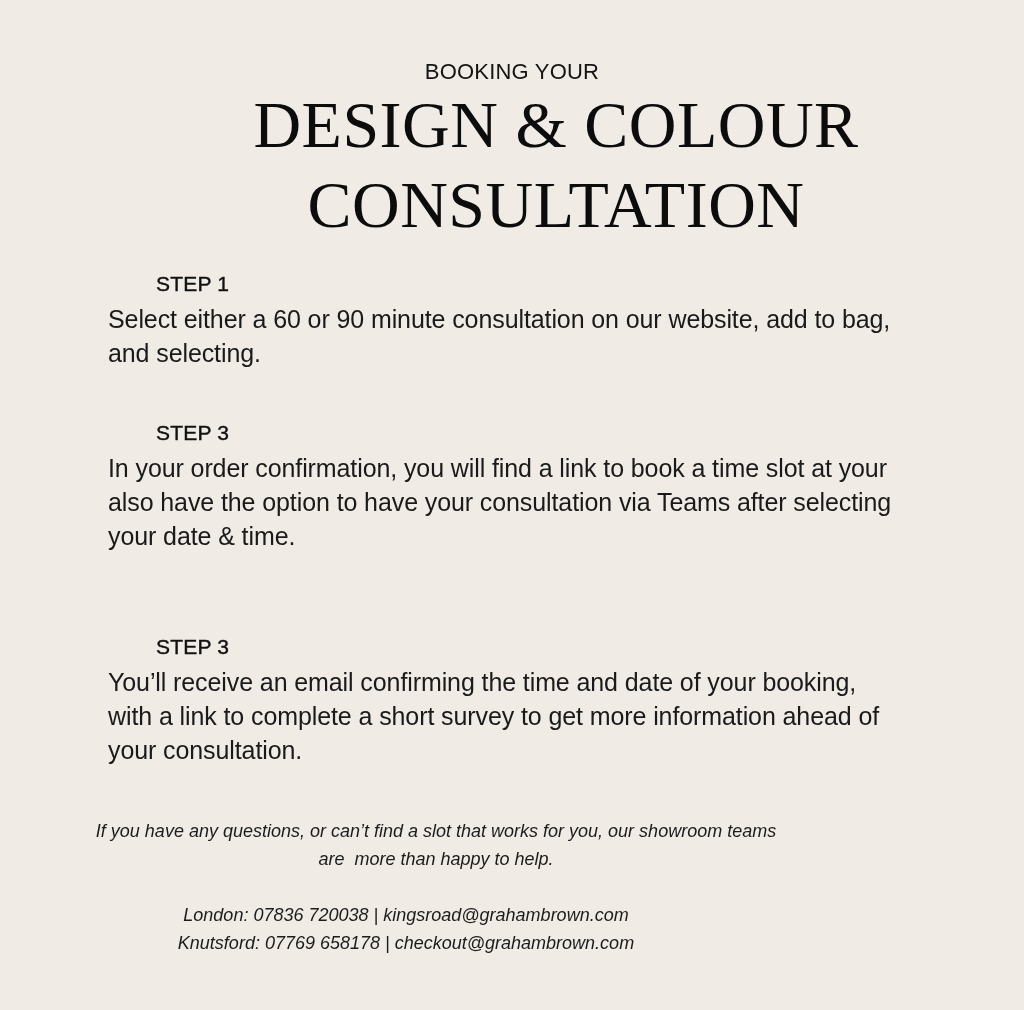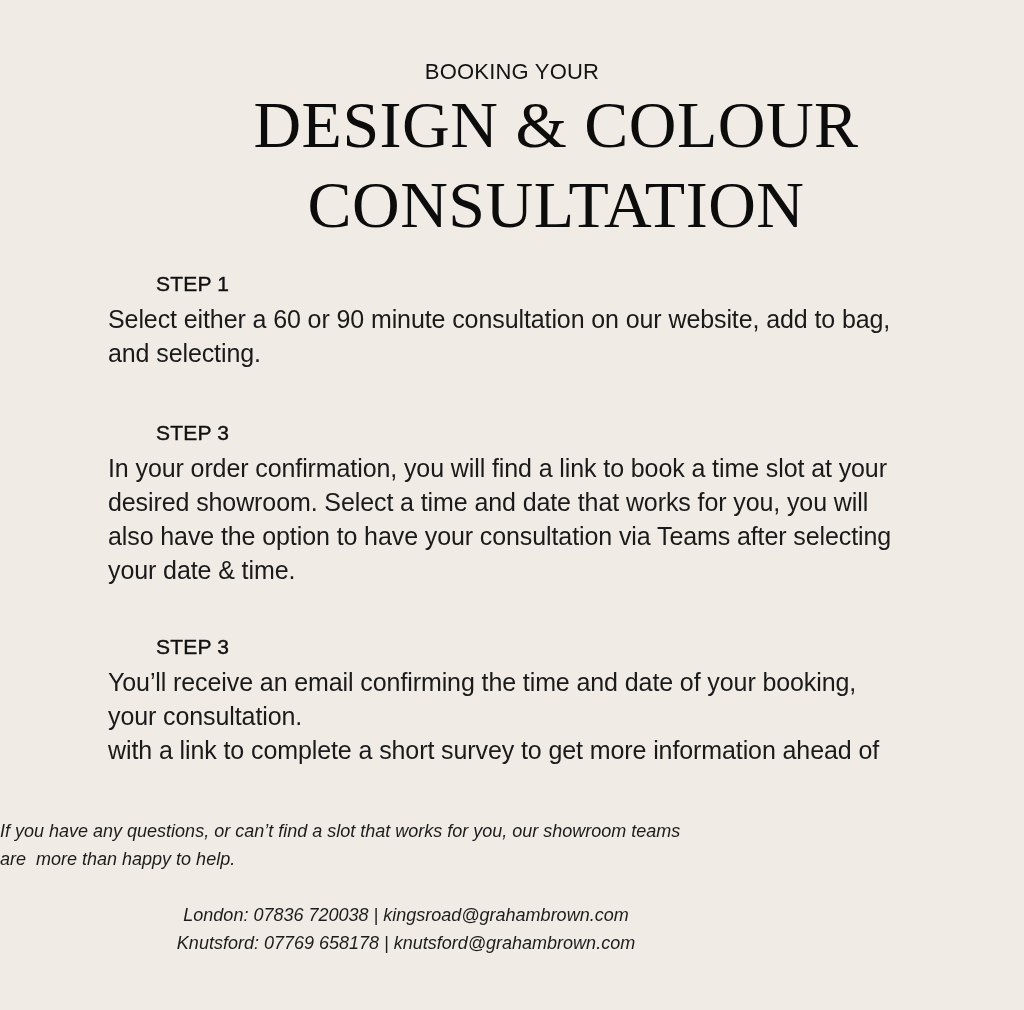--- a/index.html
+++ b/index.html
@@ -68,20 +68,21 @@
     }
     .step-body .ln { display: block; white-space: nowrap; }
     .step1 { top: 271px; }
     .step2 { top: 420px; }
     .step3 { top: 634px; }
     .footer-note {
       position: absolute;
       left: 0;
       width: 872px;
       top: 817px;
+      text-align: center;
       font-family: "Liberation Sans", sans-serif;
       font-style: italic;
       font-size: 18px;
       line-height: 28px;
       color: #1c1c1c;
     }
     .footer-note .ln { display: block; white-space: pre; }
     .contacts {
       position: absolute;
       left: 0;
@@ -114,48 +115,47 @@
     <div class="step-body">
       <span class="ln">Select either a 60 or 90 minute consultation on our website, add to bag,</span>
       <span class="ln">and selecting.</span>
     </div>
   </section>
 
   <section class="step step2">
     <div class="step-label">STEP 3</div>
     <div class="step-body">
       <span class="ln">In your order confirmation, you will find a link to book a time slot at your</span>
-      <span class="ln">desired showroom. Select a time and date that works for you, you will</span>
       <span class="ln">also have the option to have your consultation via Teams after selecting</span>
       <span class="ln">your date &amp; time.</span>
     </div>
   </section>
 
   <section class="step step3">
     <div class="step-label">STEP 3</div>
     <div class="step-body">
       <span class="ln">You’ll receive an email confirming the time and date of your booking,</span>
+      <span class="ln">with a link to complete a short survey to get more information ahead of</span>
       <span class="ln">your consultation.</span>
-      <span class="ln">with a link to complete a short survey to get more information ahead of</span>
     </div>
   </section>
 
   <div class="footer-note">
     <span class="ln">If you have any questions, or can’t find a slot that works for you, our showroom teams</span>
     <span class="ln">are  more than happy to help.</span>
   </div>
 
   <div class="contacts">
     <span class="contact-line">
       <span>London:</span>
       <a>07836 720038</a>
       <span>|</span>
       <a>kingsroad@grahambrown.com</a>
     </span>
     <span class="contact-line">
       <span>Knutsford:</span>
       <a>07769 658178</a>
       <span>|</span>
-      <a>knutsford@grahambrown.com</a>
+      <a>checkout@grahambrown.com</a>
     </span>
   </div>
 
 </div>
 
 </body></html>

